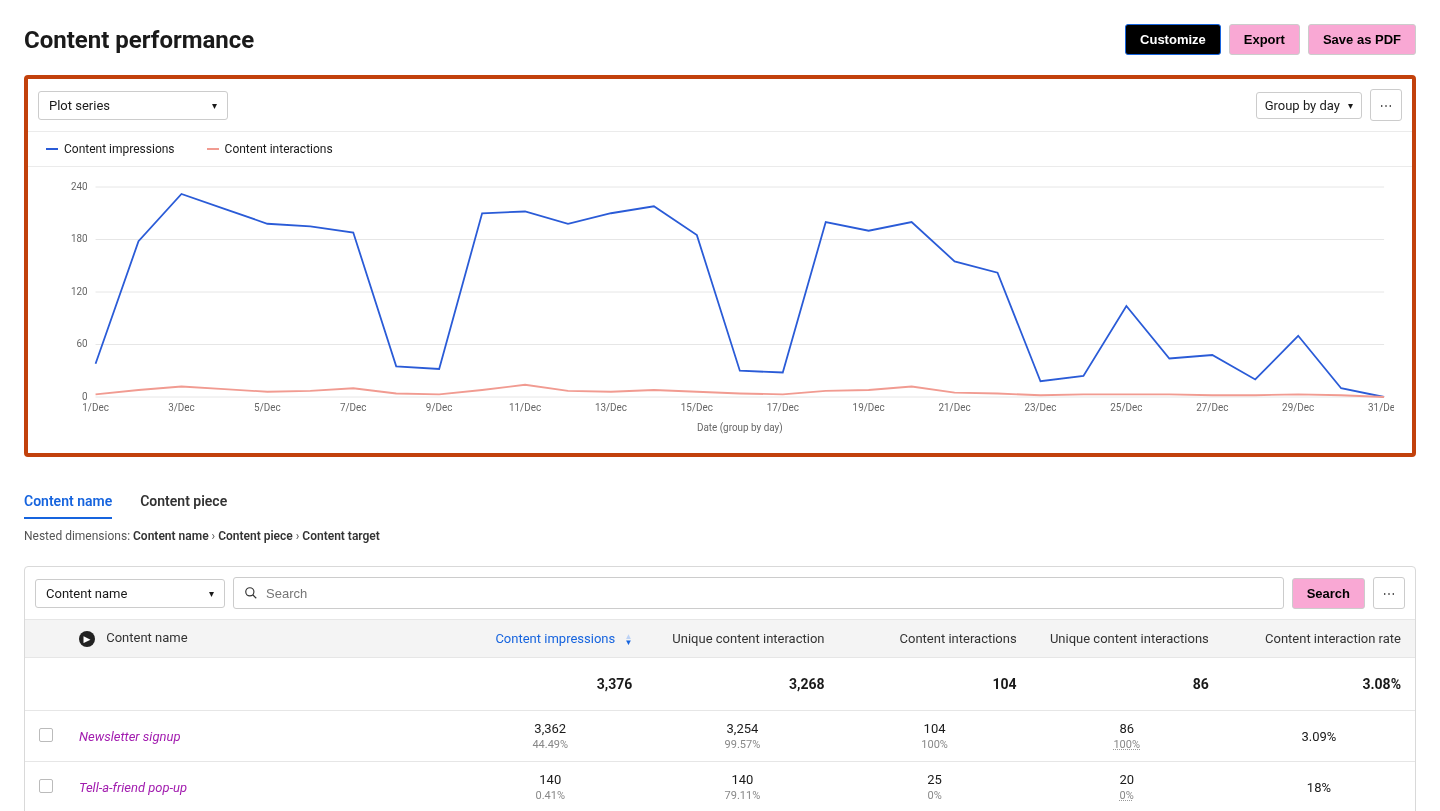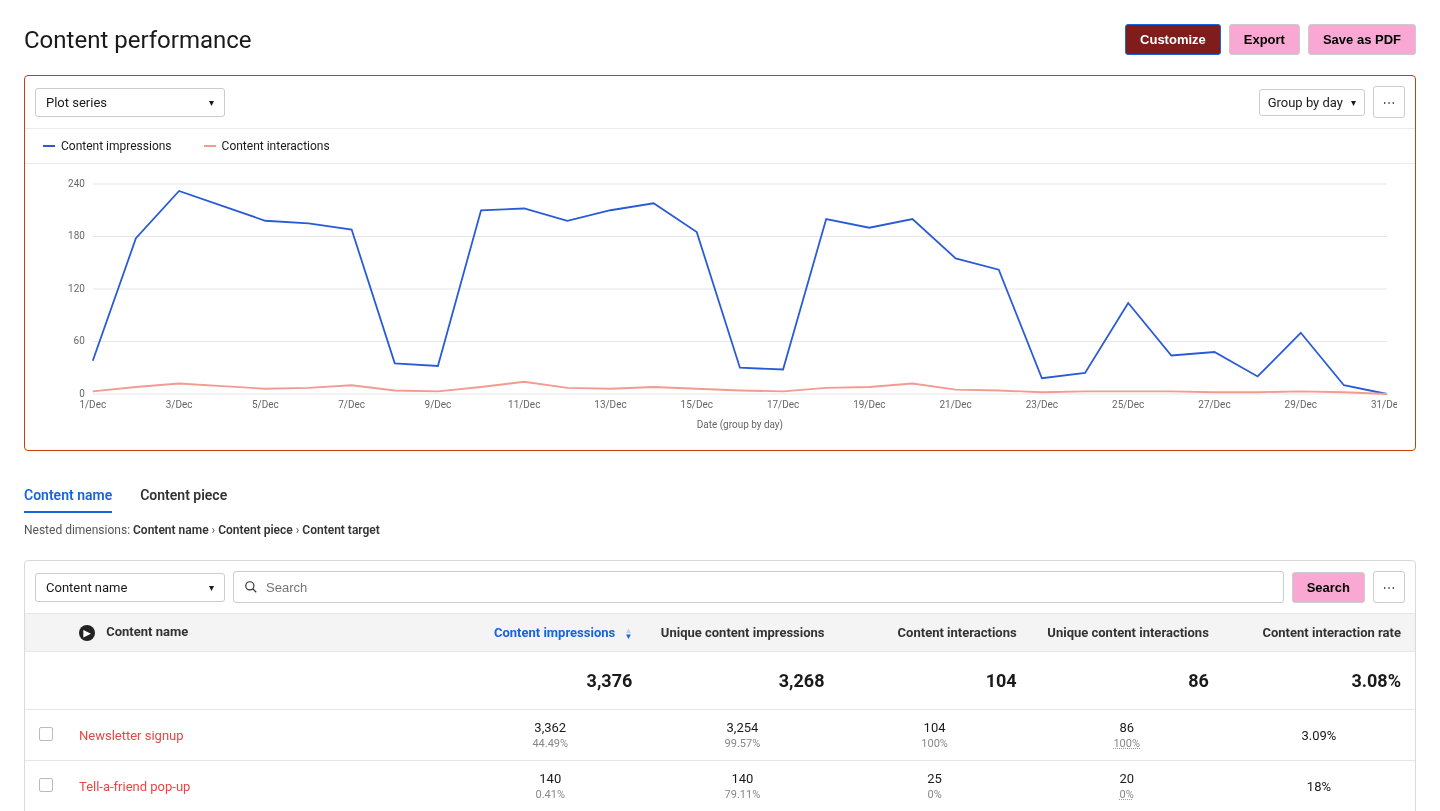--- a/index.html
+++ b/index.html
@@ -4,29 +4,29 @@
 <style>
   * { box-sizing: border-box; margin: 0; padding: 0; }
   body {
     font-family: -apple-system, BlinkMacSystemFont, "Segoe UI", Roboto, Helvetica, Arial, sans-serif;
     background: #fff;
     color: #1a1a1a;
     font-size: 13px;
     padding: 24px;
   }
   .header-row { display: flex; justify-content: space-between; align-items: center; margin-bottom: 20px; }
-  h1 { font-size: 24px; font-weight: 400; }
+  h1 { font-size: 24px; font-weight: 700; }
   .header-buttons { display: flex; gap: 8px; }
   .btn {
     padding: 7px 14px; font-size: 13px; cursor: pointer;
     border: 1px solid #ccc; background: #f9a8d4; border-radius: 3px; font-weight: 600;
     display: inline-flex; align-items: center; gap: 6px;
   }
-  .btn-primary { background: #7f1d1d; border-color: #1664de; color: #fff; }
-  .panel { border: 1px solid #c2410c; border-radius: 4px; margin-bottom: 28px; }
+  .btn-primary { background: #000000; border-color: #1664de; color: #fff; }
+  .panel { border: 4px solid #c2410c; border-radius: 4px; margin-bottom: 28px; }
   .panel-toolbar {
     display: flex; justify-content: space-between; align-items: center;
     padding: 10px 10px; border-bottom: 1px solid #ebebeb;
   }
   .select-like {
     display: inline-flex; align-items: center; justify-content: space-between;
     border: 1px solid #ccc; background: #fff; border-radius: 3px;
     padding: 6px 10px; min-width: 190px; font-size: 13px; cursor: pointer;
   }
   .select-like.small { min-width: auto; padding: 5px 8px; }
@@ -61,31 +61,31 @@
     flex: 1; display: flex; align-items: center; gap: 8px;
     border: 1px solid #ccc; border-radius: 3px; padding: 0 10px; height: 32px;
   }
   .search-input-wrap input {
     flex: 1; border: none; outline: none; font-size: 13px; background: transparent;
   }
   .search-icon { width: 14px; height: 14px; color: #888; }
 
   table { width: 100%; border-collapse: collapse; table-layout: fixed; }
   th, td { border-top: 1px solid #e6e6e6; padding: 10px 14px; text-align: right; vertical-align: middle; }
-  th { background: #f4f4f4; font-weight: 700; font-size: 13px; color: #333; }
+  th { background: #f4f4f4; font-weight: 400; font-size: 13px; color: #333; }
   thead tr th:nth-child(2), tbody tr td:nth-child(2) { text-align: left; }
   th:first-child, td:first-child { width: 40px; text-align: center; }
   .col-check { width: 40px; }
   .col-name { width: 28%; }
   .th-sort { color: #1664de; }
   .sort-arrows { display: inline-flex; flex-direction: column; line-height: 6px; font-size: 8px; margin-left: 6px; vertical-align: middle; }
-  .totals-row td { font-size: 18px; font-weight: 700; padding: 18px 14px; }
+  .totals-row td { font-size: 14px; font-weight: 700; padding: 18px 14px; }
   .data-row td { font-size: 13px; text-align: center; }
   .small-pct { font-size: 11px; color: #888; display: block; margin-top:2px; }
-  .link { color: #ef4444; cursor: pointer; }
+  .link { color: #a21caf; cursor: pointer; font-style: italic; }
   .dashed-bottom { text-decoration-line: underline; text-decoration-style: dotted; text-decoration-color: #999; }
   .play-circle {
     width: 16px; height: 16px; border-radius: 50%; background:#222; color:#fff;
     display:inline-flex; align-items:center; justify-content:center; font-size:9px; margin-right:8px;
   }
 
   .pager-row {
     display: flex; align-items: center; justify-content: space-between;
     padding: 10px 12px; border-top: 1px solid #e6e6e6; font-size: 12px; color: #555;
   }
@@ -217,21 +217,21 @@
           <span class="play-circle">▶</span>
           <span>Content name</span>
         </th>
         <th class="th-sort">
           <span>Content impressions</span>
           <span class="sort-arrows">
               <span style="color:#bcd2f5">▲</span>
               <span>▼</span>
             </span>
         </th>
-        <th>Unique content impressions</th>
+        <th>Unique content interaction</th>
         <th>Content interactions</th>
         <th>Unique content interactions</th>
         <th>Content interaction rate</th>
       </tr>
     </thead>
     <tbody id="tbody">
       <tr class="totals-row">
         <td></td>
         <td></td>
         <td>3,376</td>

